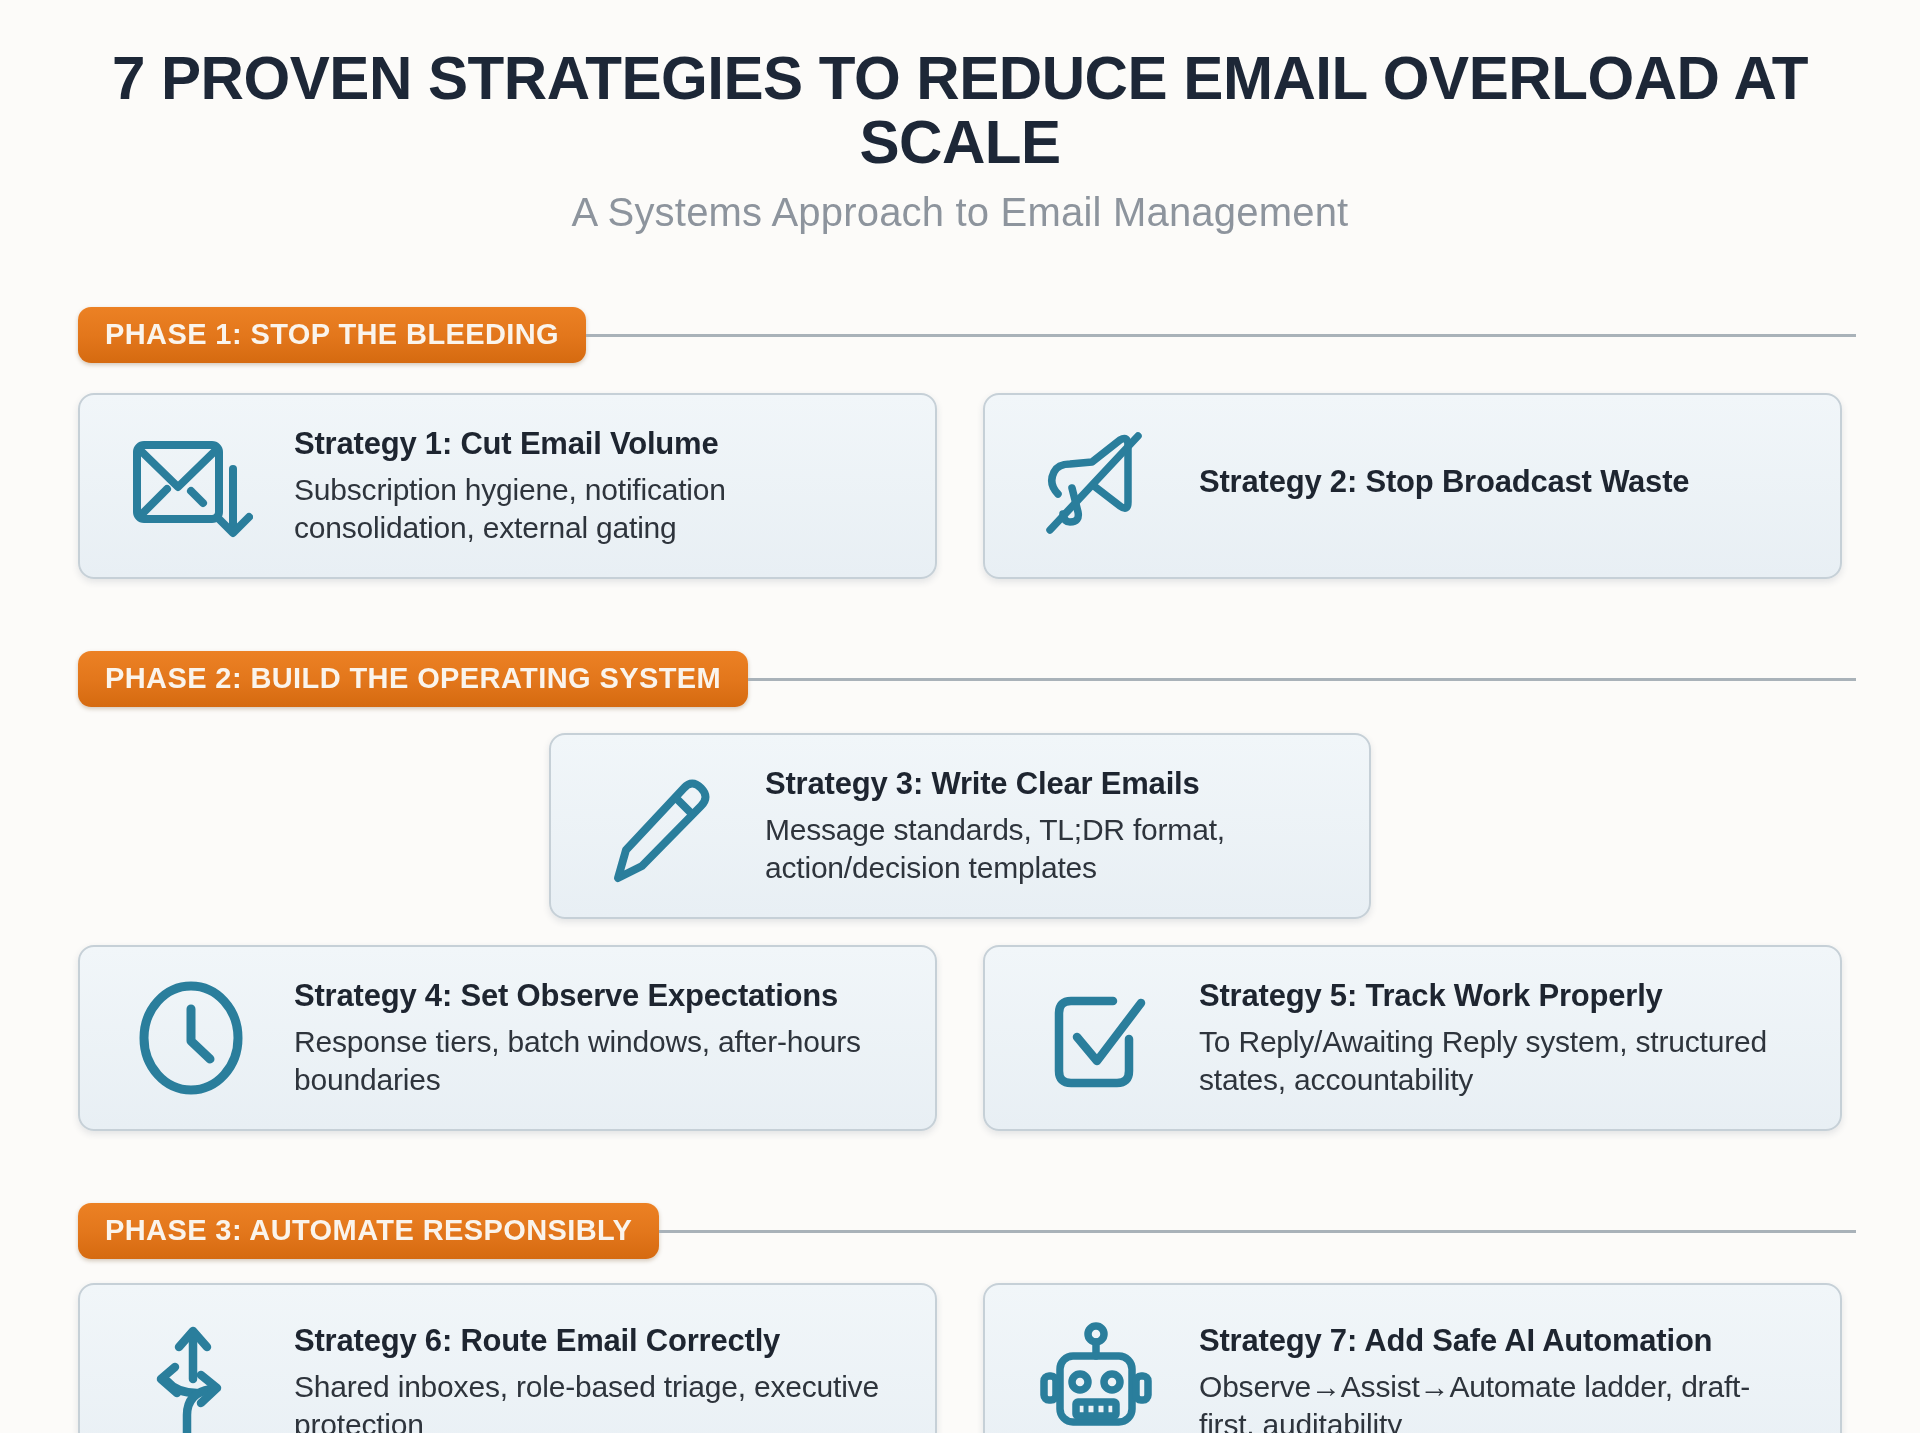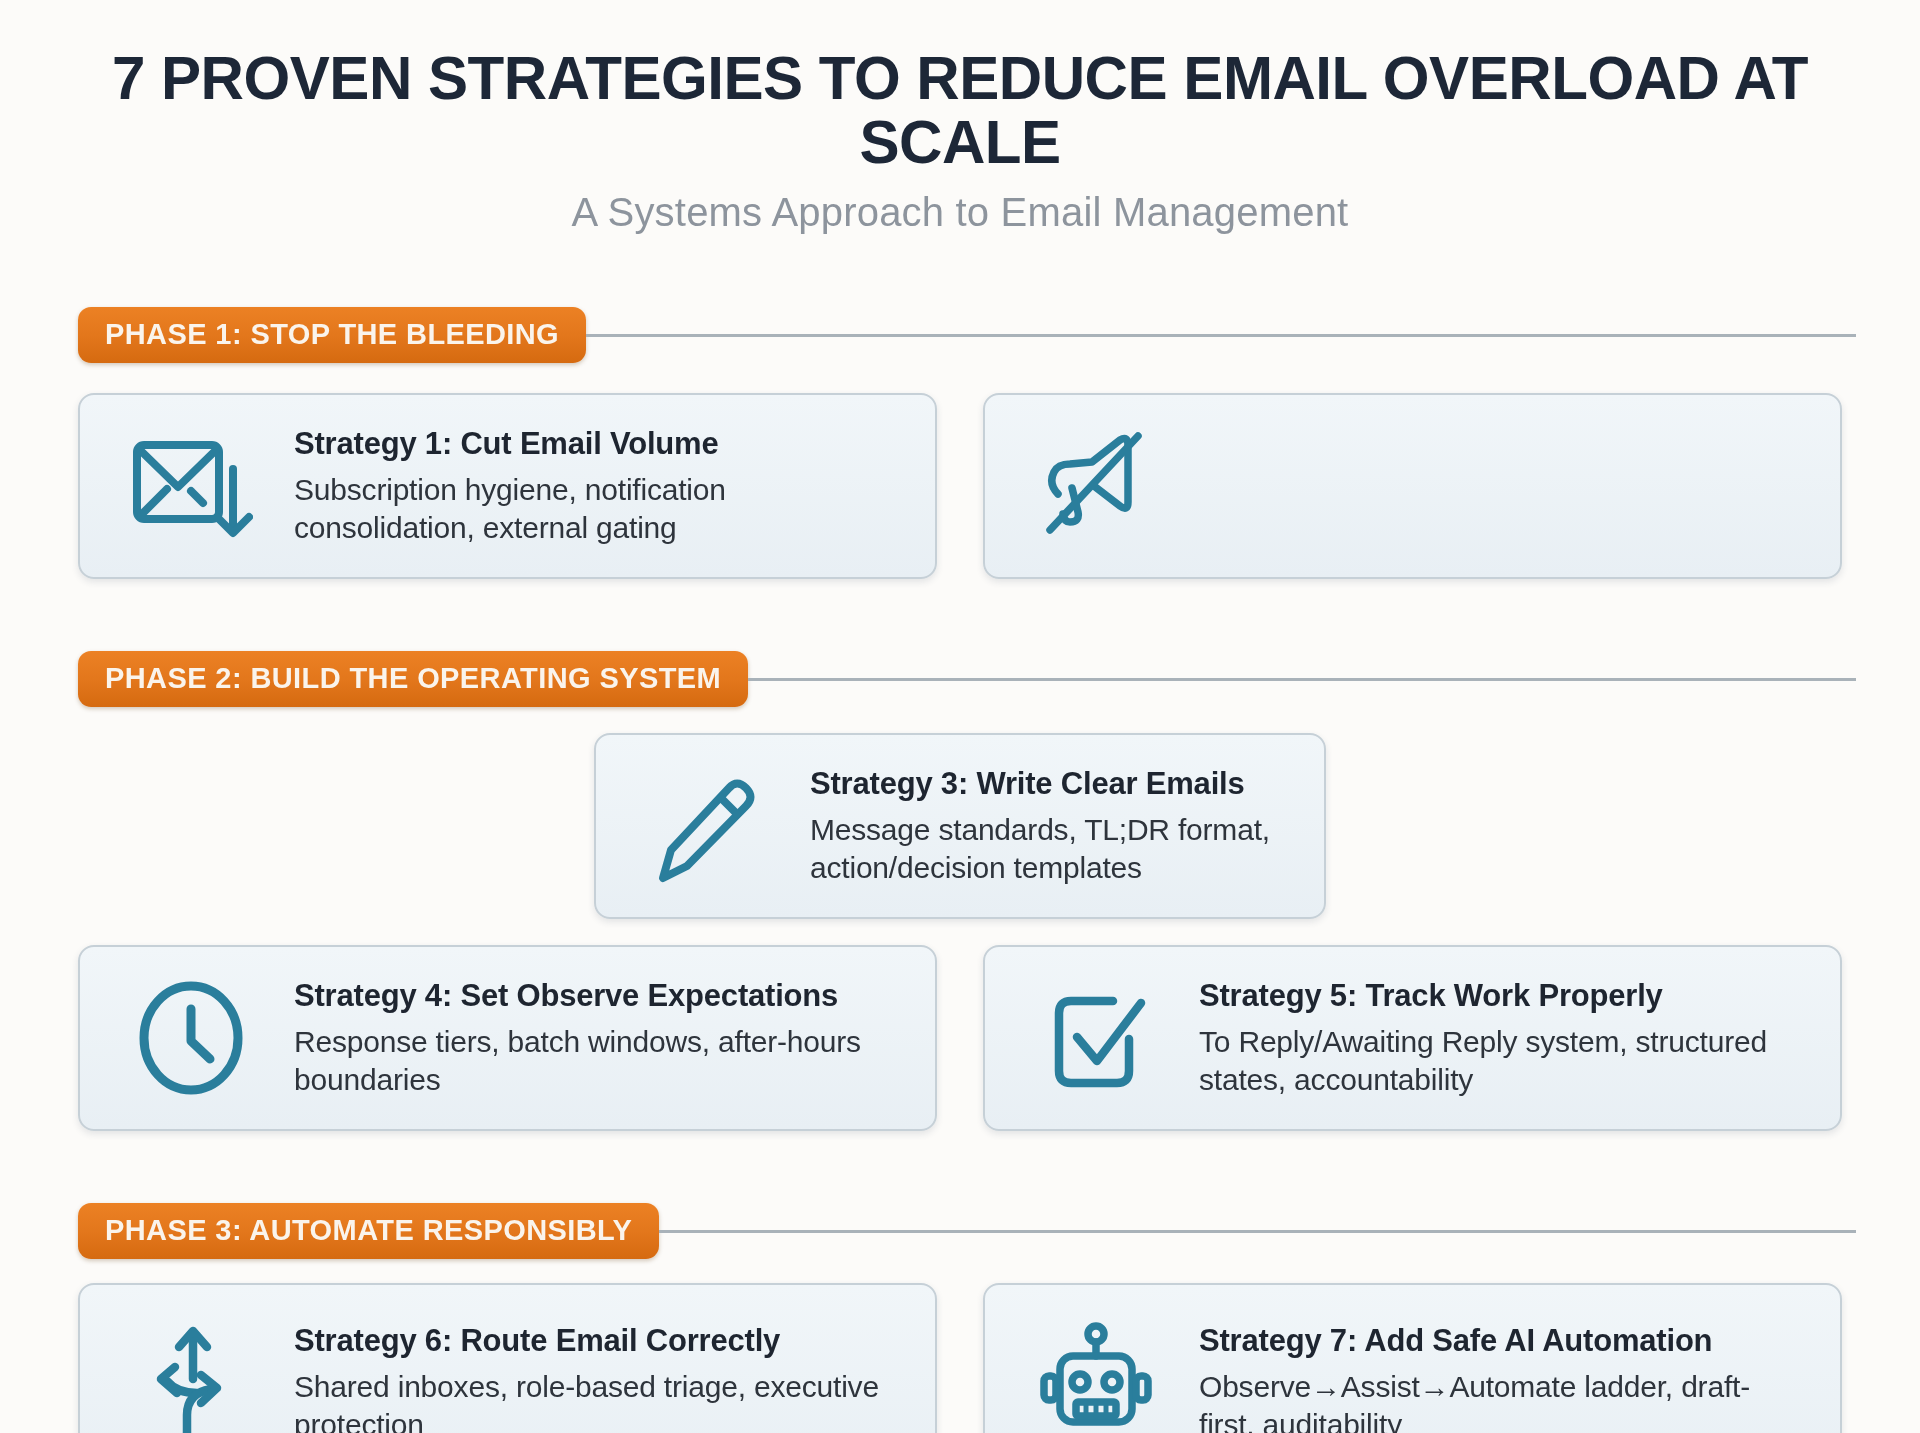--- a/index.html
+++ b/index.html
@@ -40,21 +40,21 @@
   .card-row{display:grid;grid-template-columns:1fr 1fr;gap:46px;}
   .card{
     background:linear-gradient(180deg,#f1f6f9 0%,#e8eff4 100%);
     border:2px solid #c6d0d7;border-radius:16px;
     box-shadow:0 3px 7px rgba(40,60,80,0.12);
     display:flex;align-items:center;
     padding:24px 38px;gap:30px;
     min-height:186px;box-sizing:border-box;
   }
   .card.tall{min-height:200px;}
-  .card.centered{width:732px;margin:0 auto 26px;}
+  .card.centered{width:822px;margin:0 auto 26px;}
   .icon-wrap{flex:0 0 146px;display:flex;justify-content:center;align-items:center;}
   .icon-wrap svg{display:block;}
   .card-text{flex:1;min-width:0;}
   .card-title{font-size:31px;font-weight:700;color:#1e2530;margin:0 0 9px;letter-spacing:-0.2px;}
   .card-desc{font-size:30px;color:#2e343c;line-height:1.26;letter-spacing:-0.2px;}
 </style>
 </head>
 <body>
 
 <div class="page">
@@ -88,20 +88,21 @@
 
     <div class="card">
       <div class="icon-wrap">
         <svg width="120" height="120" viewBox="0 0 120 120" fill="none" stroke="#2a7e9c" stroke-width="7.5" stroke-linecap="round" stroke-linejoin="round">
           <path d="M22 68 Q12 58 18 46 Q22 38 34 38 L56 36 L84 14 Q92 9 92 20 L92 76 Q92 86 84 80 L58 60"></path>
           <path d="M36 62 L42 86 Q44 96 34 96 Q28 96 27 88"></path>
           <path d="M102 10 L14 104"></path>
         </svg>
       </div>
       <div class="card-text">
+        <div class="card-title">Strategy 2: Stop Broadcast Waste</div>
       </div>
     </div>
 
   </div>
 
   <div class="phase-header tight">
     <div class="phase-badge">PHASE 2: BUILD THE OPERATING SYSTEM</div>
     <div class="phase-line"></div>
   </div>
 

